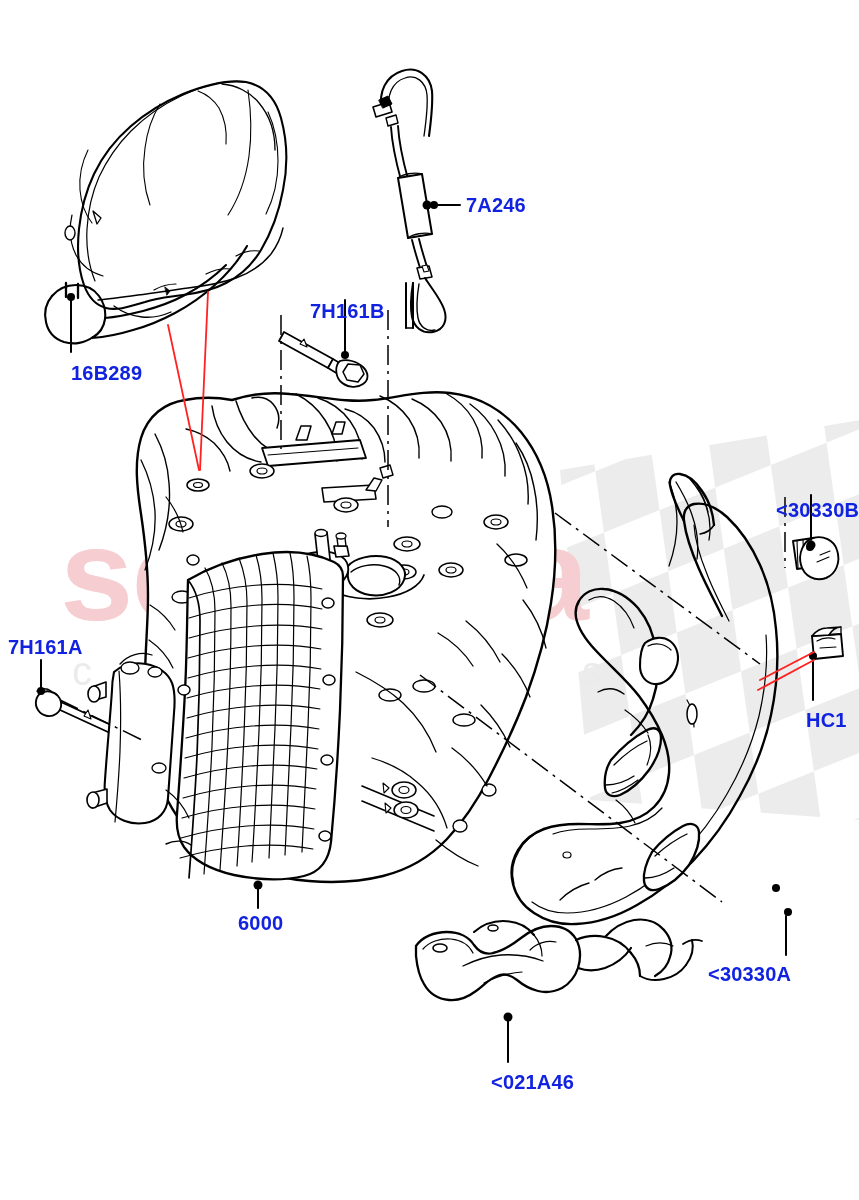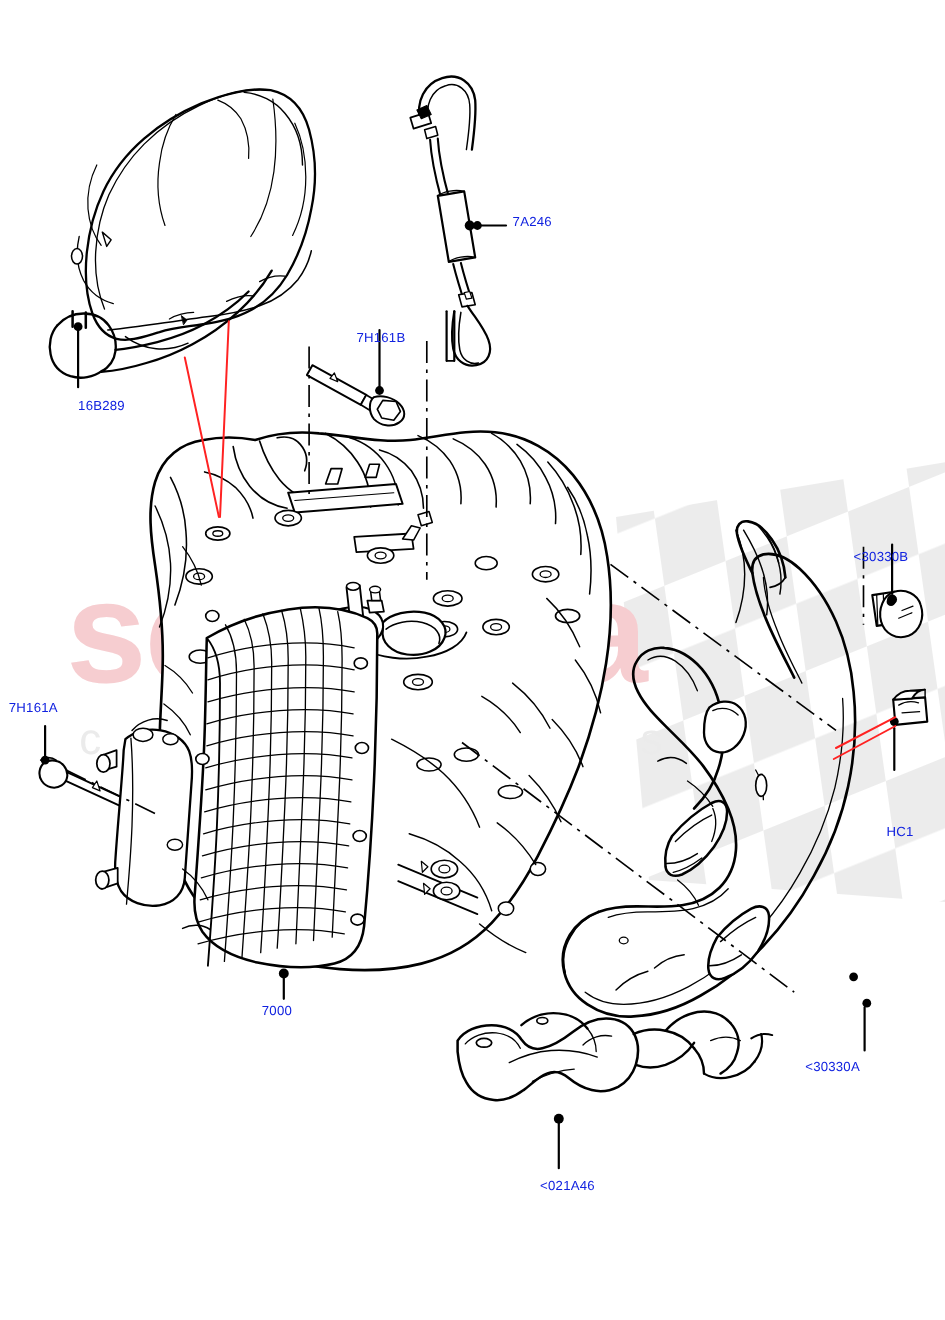--- a/index.html
+++ b/index.html
@@ -20,22 +20,22 @@
   #diagram-svg {
     position: absolute;
     left: 0; top: 0;
     width: 859px;
     height: 1200px;
   }
   .lbl {
     position: absolute;
     color: #1122e0;
     font-family: "Liberation Sans", sans-serif;
-    font-size: 12px;
-    font-weight: 400;
+    font-size: 20px;
+    font-weight: 700;
     letter-spacing: 0.2px;
     white-space: nowrap;
     line-height: 1;
   }
 </style>
 </head>
 <body>
 
 <div id="page">
 
@@ -465,22 +465,22 @@
     <g stroke="#ff2222" stroke-width="1.8" fill="none" stroke-linecap="round">
       <path d="M168,325 L199,470"></path>
       <path d="M208,292 L200,470"></path>
       <path d="M814,652 L760,680"></path>
       <path d="M814,660 L758,690"></path>
     </g>
 
   </svg>
 
   <div class="lbl" style="left:71px;  top:363px;">16B289</div>
-  <div class="lbl" style="left:324px; top:301px;">7H161B</div>
+  <div class="lbl" style="left:310px; top:301px;">7H161B</div>
   <div class="lbl" style="left:466px; top:195px;">7A246</div>
   <div class="lbl" style="left:776px; top:500px;">&lt;30330B</div>
-  <div class="lbl" style="left:806px; top:750px;">HC1</div>
+  <div class="lbl" style="left:806px; top:710px;">HC1</div>
   <div class="lbl" style="left:8px;   top:637px;">7H161A</div>
-  <div class="lbl" style="left:238px; top:913px;">7000</div>
-  <div class="lbl" style="left:732px; top:964px;">&lt;30330A</div>
+  <div class="lbl" style="left:238px; top:913px;">6000</div>
+  <div class="lbl" style="left:708px; top:964px;">&lt;30330A</div>
   <div class="lbl" style="left:491px; top:1072px;">&lt;021A46</div>
 
 </div>
 
 </body></html>

